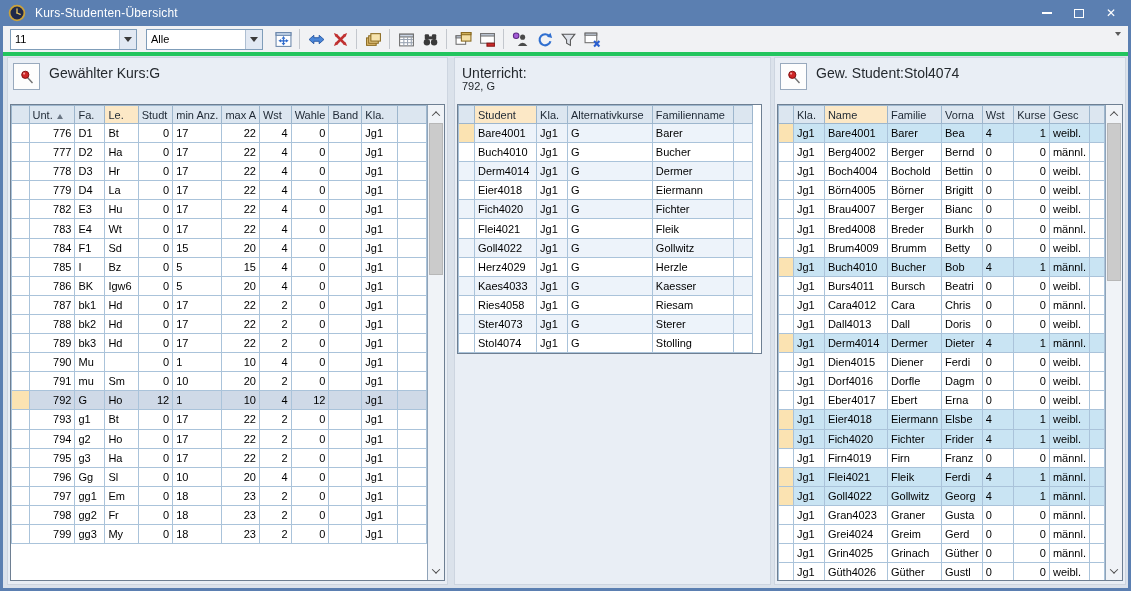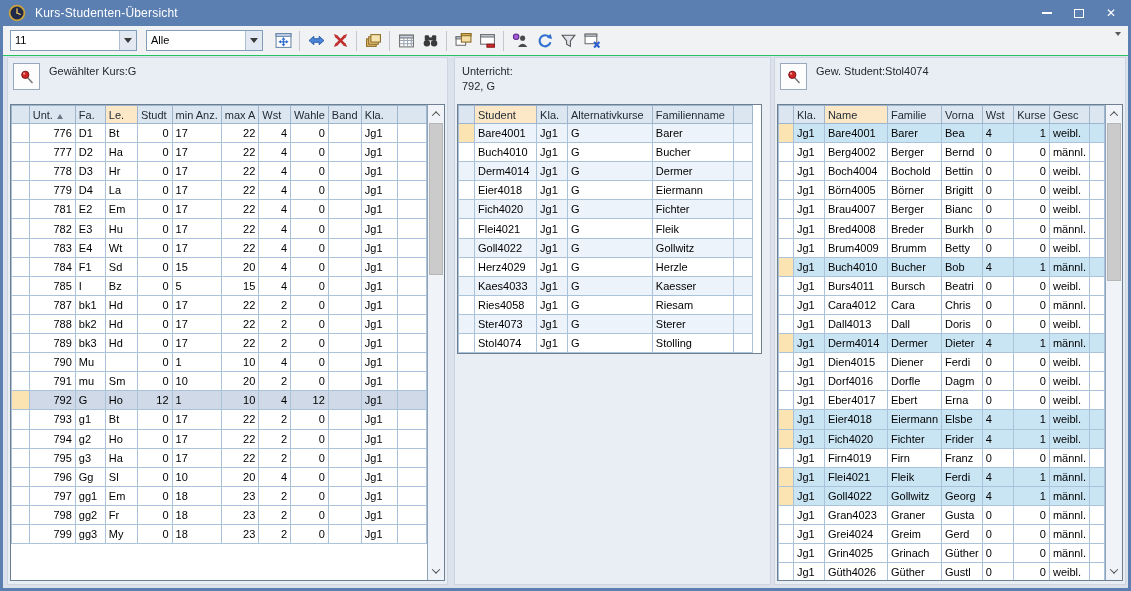--- a/index.html
+++ b/index.html
@@ -8,41 +8,41 @@
   
   .titlebar{position:absolute;left:0;top:0;width:1131px;height:26px;background:#5b7fb1;display:flex;align-items:center;}
   .app-icon{margin-left:8px;display:inline-flex;width:18px;height:18px;}
   .title{color:#ffffff;font-size:12px;margin-left:9px;letter-spacing:.2px;}
   .winbtns{position:absolute;right:4px;top:0;height:26px;display:flex;}
   .wbtn{width:32px;height:26px;display:flex;align-items:center;justify-content:center;cursor:default;}
   .glyph-min{width:10px;height:2px;background:#ffffff;display:block;}
   .glyph-max{width:10px;height:9px;border:1.6px solid #ffffff;display:block;}
   .glyph-close{color:#ffffff;font-size:12px;line-height:12px;}
   
-  .toolbar{position:absolute;left:3px;top:26px;width:1125px;height:30px;background:#f1f2f4;border-bottom:1px solid #22c55e;display:flex;align-items:center;}
+  .toolbar{position:absolute;left:3px;top:26px;width:1125px;height:30px;background:#f1f2f4;border-bottom:4px solid #22c55e;display:flex;align-items:center;}
   .combo{height:21px;background:#ffffff;border:1px solid #7f9db9;display:flex;align-items:stretch;margin-left:7px;}
   .combo.c1{width:127px;margin-left:7px;}
   .combo.c2{width:117px;margin-left:9px;}
   .combo-val{flex:1;font-size:11px;color:#000;padding:3px 0 0 4px;overflow:hidden;white-space:nowrap;}
   .combo-arrow{width:17px;background:#e2e9f3;border-left:1px solid #aebfd2;display:flex;align-items:center;justify-content:center;}
   .tri-down{width:0;height:0;border-left:4px solid transparent;border-right:4px solid transparent;border-top:5px solid #3a3a3a;}
   .tb-icons{display:flex;align-items:center;margin-left:8px;}
   .tbi{width:24px;height:24px;display:flex;align-items:center;justify-content:center;}
   .tsep{width:1px;height:20px;background:#c3c7cd;margin:0 4px;}
   .tb-overflow{position:absolute;right:7px;top:10px;}
   .tb-overflow .tri-down{border-top-color:#5a5a5a;border-left-width:3.5px;border-right-width:3.5px;border-top-width:4.5px;}
   
   .main{position:absolute;left:3px;top:56px;width:1125px;height:532px;background:#dbe2eb;}
   .panel{position:absolute;top:1px;height:528px;background:#e9eef5;border:1px solid #cdd5e0;}
   #panel-left{left:4px;width:441px;}
   #panel-mid{left:451px;width:317px;}
   #panel-right{left:771px;width:352px;}
   .phead{position:absolute;left:0;top:0;right:0;height:45px;background:#e9eef5;}
   .pinbtn{position:absolute;left:5px;top:5px;width:27px;height:27px;background:#fdfdfd;border:1px solid #98a9bd;display:flex;align-items:center;justify-content:center;}
-  .ptitle{position:absolute;left:41px;top:7px;font-size:11px;color:#24292e;}
+  .ptitle{position:absolute;left:41px;top:7px;font-size:14px;color:#24292e;}
   .ptitle.noPin{left:7px;}
   .ptitle2{position:absolute;left:7px;top:22px;font-size:11px;color:#24292e;}
   
   .tbl-wrap{position:absolute;left:2px;top:46px;border:1px solid #6e7f92;background:#fff;overflow:hidden;}
   #panel-left  .tbl-wrap{right:2px;bottom:3px;}
   #panel-right .tbl-wrap{right:2px;bottom:3px;}
   #panel-mid   .tbl-wrap{width:305px;height:250px;}
   .tbl-host{position:absolute;left:0;top:0;right:17px;bottom:0;overflow:hidden;}
   #panel-mid .tbl-host{right:8px;}
   table.grid{border-collapse:collapse;table-layout:fixed;font-size:11px;color:#000;}
@@ -329,34 +329,20 @@
                   <td>17</td>
                   <td style="text-align: right;">22</td>
                   <td style="text-align: right;">4</td>
                   <td style="text-align: right;">0</td>
                   <td></td>
                   <td>Jg1</td>
                   <td class="filler"></td>
                 </tr>
                 <tr>
                   <td class="marker"></td>
-                  <td style="text-align: right;">781</td>
-                  <td>E2</td>
-                  <td>Em</td>
-                  <td style="text-align: right;">0</td>
-                  <td>17</td>
-                  <td style="text-align: right;">22</td>
-                  <td style="text-align: right;">4</td>
-                  <td style="text-align: right;">0</td>
-                  <td></td>
-                  <td>Jg1</td>
-                  <td class="filler"></td>
-                </tr>
-                <tr>
-                  <td class="marker"></td>
                   <td style="text-align: right;">782</td>
                   <td>E3</td>
                   <td>Hu</td>
                   <td style="text-align: right;">0</td>
                   <td>17</td>
                   <td style="text-align: right;">22</td>
                   <td style="text-align: right;">4</td>
                   <td style="text-align: right;">0</td>
                   <td></td>
                   <td>Jg1</td>
@@ -391,20 +377,34 @@
                   <td class="filler"></td>
                 </tr>
                 <tr>
                   <td class="marker"></td>
                   <td style="text-align: right;">785</td>
                   <td>I</td>
                   <td>Bz</td>
                   <td style="text-align: right;">0</td>
                   <td>5</td>
                   <td style="text-align: right;">15</td>
+                  <td style="text-align: right;">4</td>
+                  <td style="text-align: right;">0</td>
+                  <td></td>
+                  <td>Jg1</td>
+                  <td class="filler"></td>
+                </tr>
+                <tr>
+                  <td class="marker"></td>
+                  <td style="text-align: right;">786</td>
+                  <td>BK</td>
+                  <td>Igw6</td>
+                  <td style="text-align: right;">0</td>
+                  <td>5</td>
+                  <td style="text-align: right;">20</td>
                   <td style="text-align: right;">4</td>
                   <td style="text-align: right;">0</td>
                   <td></td>
                   <td>Jg1</td>
                   <td class="filler"></td>
                 </tr>
                 <tr>
                   <td class="marker"></td>
                   <td style="text-align: right;">787</td>
                   <td>bk1</td>

